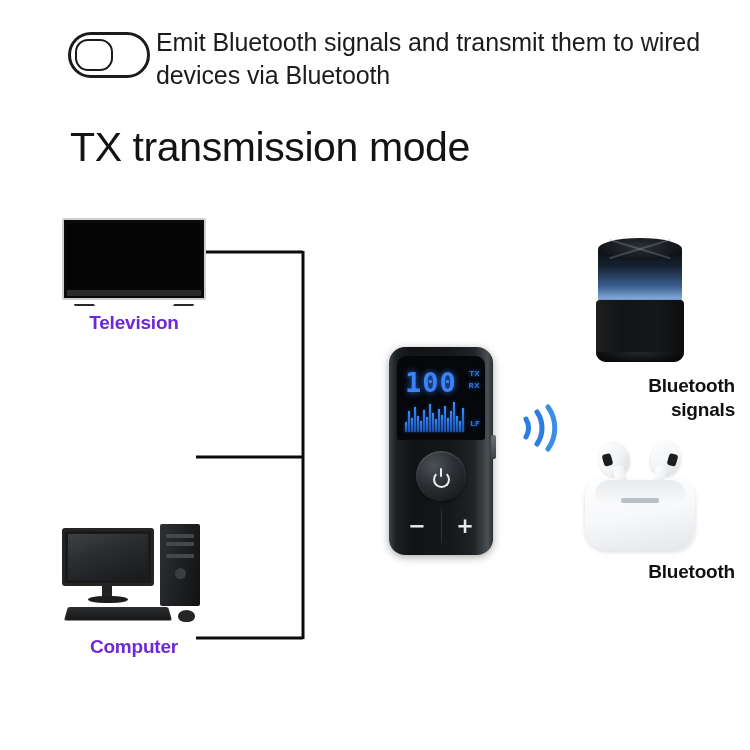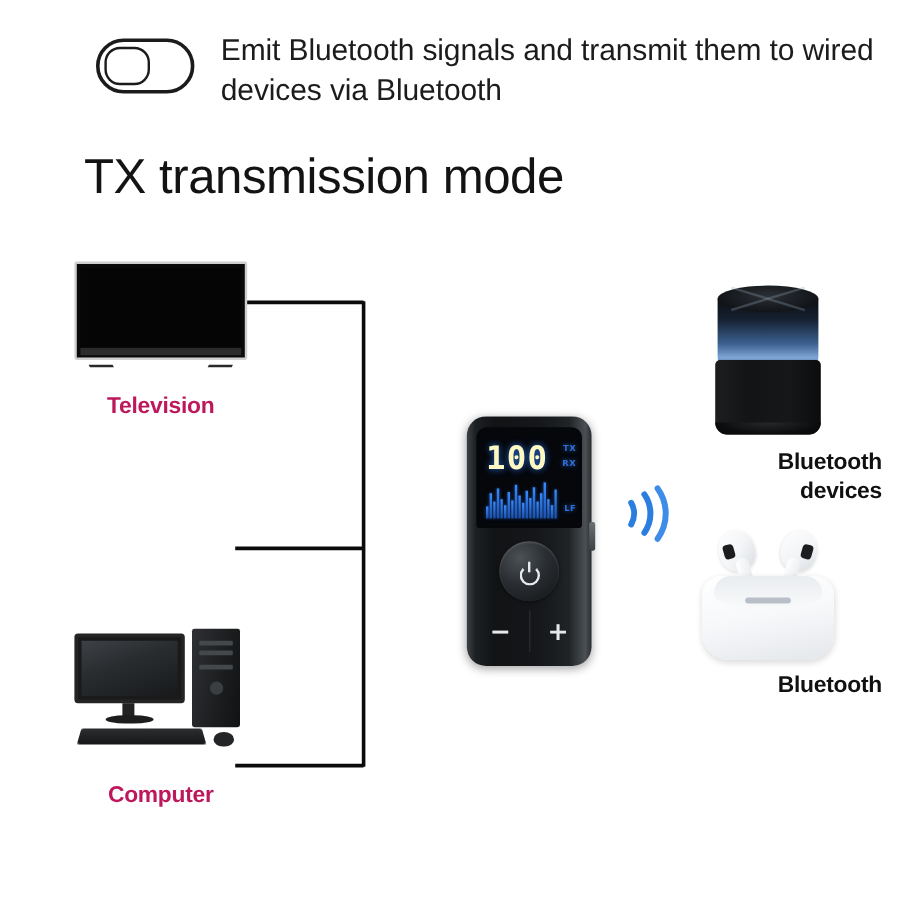--- a/index.html
+++ b/index.html
@@ -16,26 +16,26 @@
   .page {
     position: relative;
     width: 750px;
     height: 750px;
     background: #ffffff;
   }
 
   
   .header {
     position: absolute;
-    left: 80px;
+    left: 68px;
     top: 26px;
     width: 660px;
     display: flex;
     align-items: flex-start;
-    gap: 22px;
+    gap: 6px;
   }
   .toggle-icon {
     flex: 0 0 auto;
     width: 82px;
     height: 46px;
     border: 3px solid #1b1b1b;
     border-radius: 23px;
     box-sizing: border-box;
     position: relative;
     margin-top: 6px;
@@ -83,22 +83,22 @@
 
   
   .src {
     position: absolute;
     width: 180px;
     text-align: center;
   }
   .src-label {
     font-size: 19px;
     font-weight: bold;
-    color: #be185d;
-    margin-top: 22px;
+    color: #6d28d9;
+    margin-top: 6px;
     letter-spacing: -0.2px;
   }
   #src-tv   { left: 44px; top: 218px; }
   #src-box  { left: 44px; top: 392px; }
   #src-pc   { left: 44px; top: 520px; }
 
   
   .tv {
     position: relative;
     width: 144px;
@@ -274,21 +274,21 @@
     overflow: hidden;
   }
   .lcd-value {
     position: absolute;
     left: 8px;
     top: 13px;
     font-family: "DejaVu Sans Mono", monospace;
     font-size: 27px;
     font-weight: bold;
     letter-spacing: 1px;
-    color: #fef9c3;
+    color: #3b82f6;
     text-shadow: 0 0 6px rgba(47,123,246,0.85);
     line-height: 1;
   }
   .lcd-tags {
     position: absolute;
     right: 5px;
     top: 14px;
     width: 20px;
     height: 62px;
   }
@@ -631,21 +631,21 @@
   </svg>
 
   <div class="tgt" id="tgt-speaker">
     <div class="speaker">
       <div class="speaker-glow"></div>
       <div class="speaker-top"></div>
       <div class="speaker-body"></div>
     </div>
     <div class="tgt-label">
       <div>Bluetooth</div>
-      <div>devices</div>
+      <div>signals</div>
     </div>
   </div>
 
   <div class="tgt" id="tgt-buds">
     <div class="buds">
       <div class="bud left">
         <div class="tip"></div>
         <div class="stem"></div>
       </div>
       <div class="bud right">

